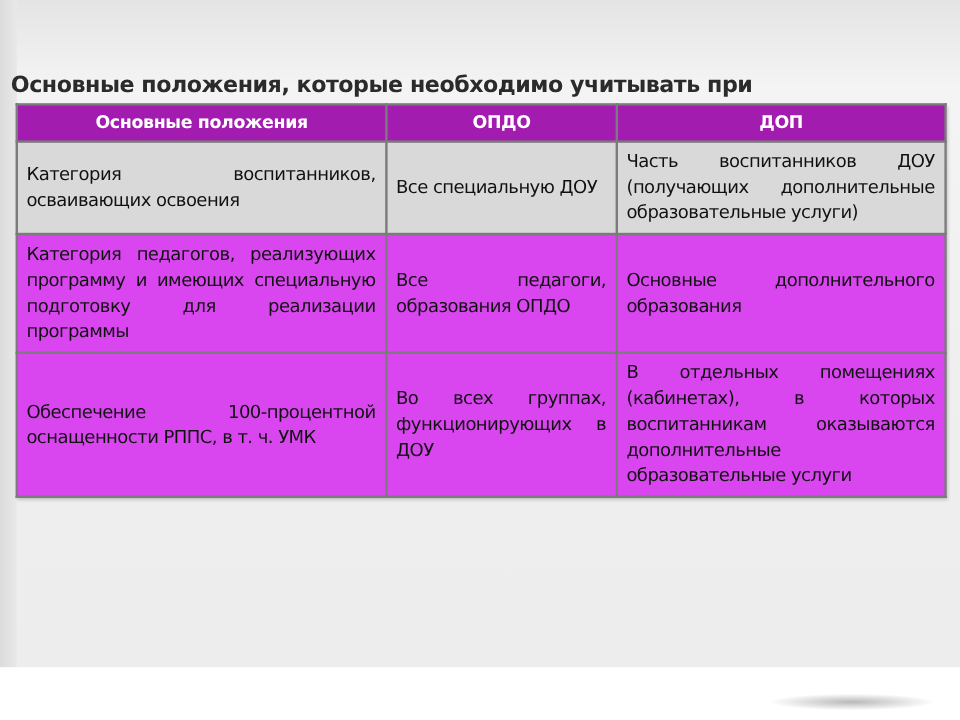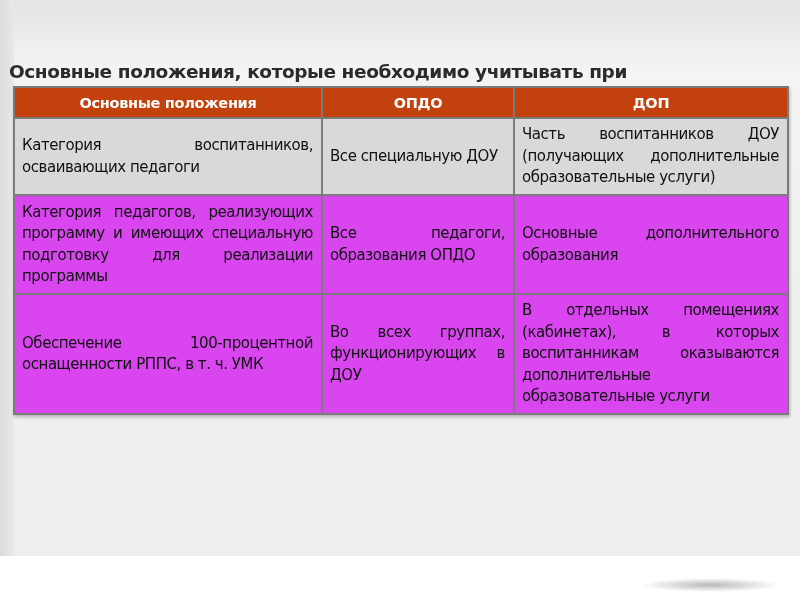--- a/index.html
+++ b/index.html
@@ -30,21 +30,21 @@
     }
     table.main {
       position: absolute; left: 13px; top: 86px; width: 774px;
       border-collapse: collapse; table-layout: fixed;
       box-shadow: 1px 2px 3px rgba(0,0,0,0.25);
     }
     table.main th, table.main td {
       border: 2px solid #7b7b7b; box-sizing: border-box;
     }
     table.main th {
-      background: #c2410c; color: #ffffff; font-weight: bold;
+      background: #a21caf; color: #ffffff; font-weight: bold;
       font-size: 14.5px; height: 31px; padding: 0;
       font-family: "DejaVu Sans", "Liberation Sans", sans-serif;
       letter-spacing: -0.3px;
     }
     table.main td {
       color: #111111; font-size: 15px; line-height: 21.5px;
       padding: 0 8px 0 7px; text-align: justify; text-align-last: left;
       vertical-align: middle;
       font-family: "DejaVu Sans", "Liberation Sans", sans-serif;
       letter-spacing: -0.45px;
@@ -71,21 +71,21 @@
   </colgroup>
   <thead>
     <tr>
       <th>Основные положения</th>
       <th>ОПДО</th>
       <th>ДОП</th>
     </tr>
   </thead>
   <tbody>
     <tr class="dark" style="height:77px">
-      <td>Категория воспитанников, осваивающих педагоги</td>
+      <td>Категория воспитанников, осваивающих освоения</td>
       <td>Все специальную ДОУ</td>
       <td>Часть воспитанников ДОУ (получающих дополнительные образовательные услуги)</td>
     </tr>
     <tr class="light" style="height:99px">
       <td>Категория педагогов, реализующих программу и имеющих специальную подготовку для реализации программы</td>
       <td>Все педагоги, образования ОПДО</td>
       <td>Основные дополнительного образования</td>
     </tr>
     <tr class="light" style="height:120px">
       <td>Обеспечение 100-процентной оснащенности РППС, в т. ч.  УМК</td>

